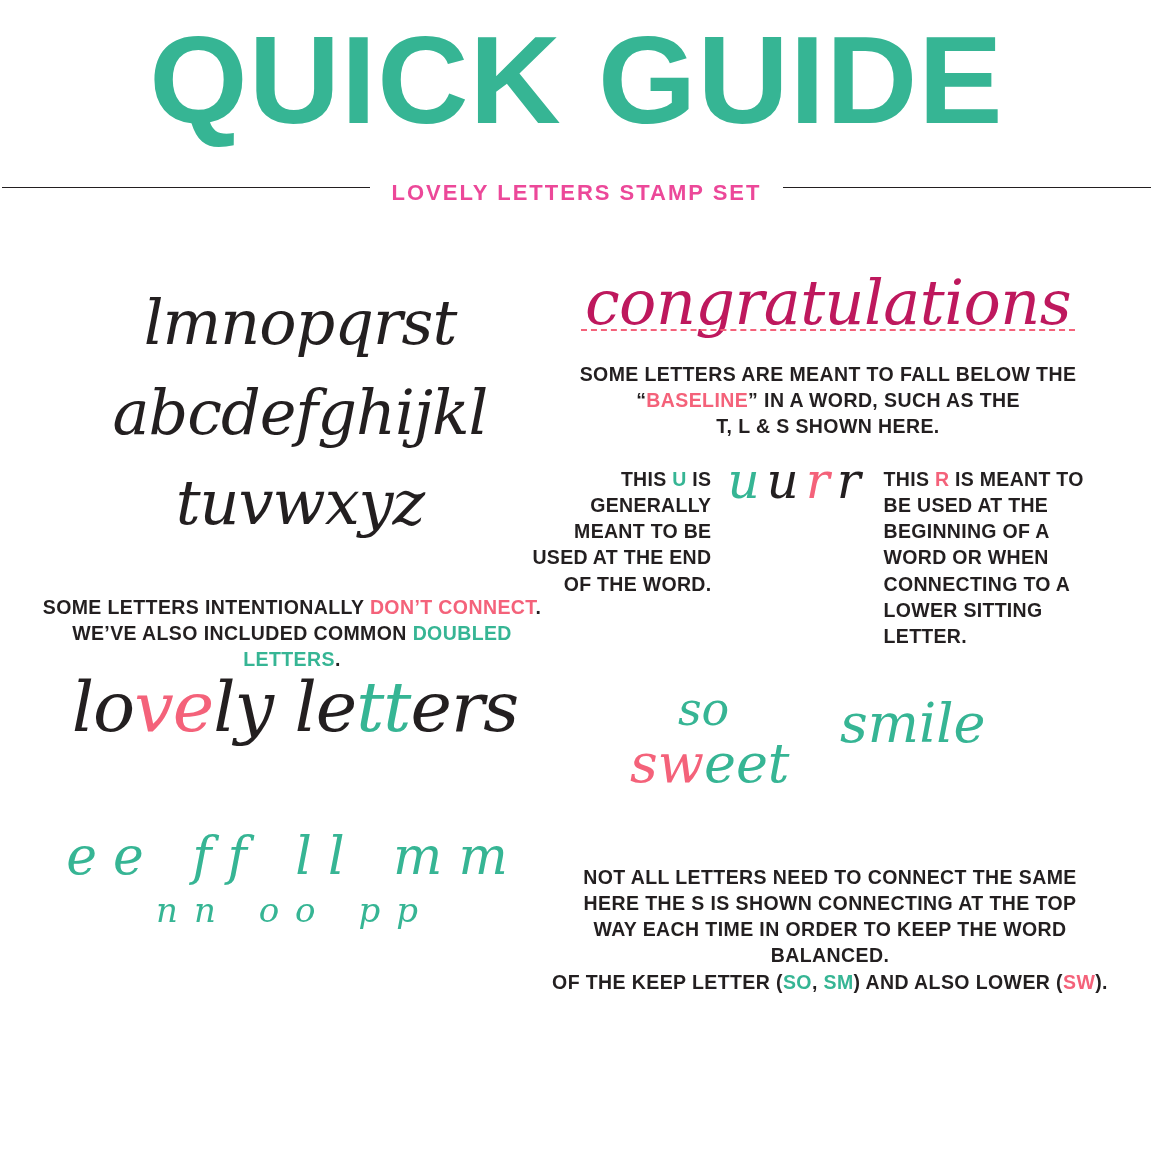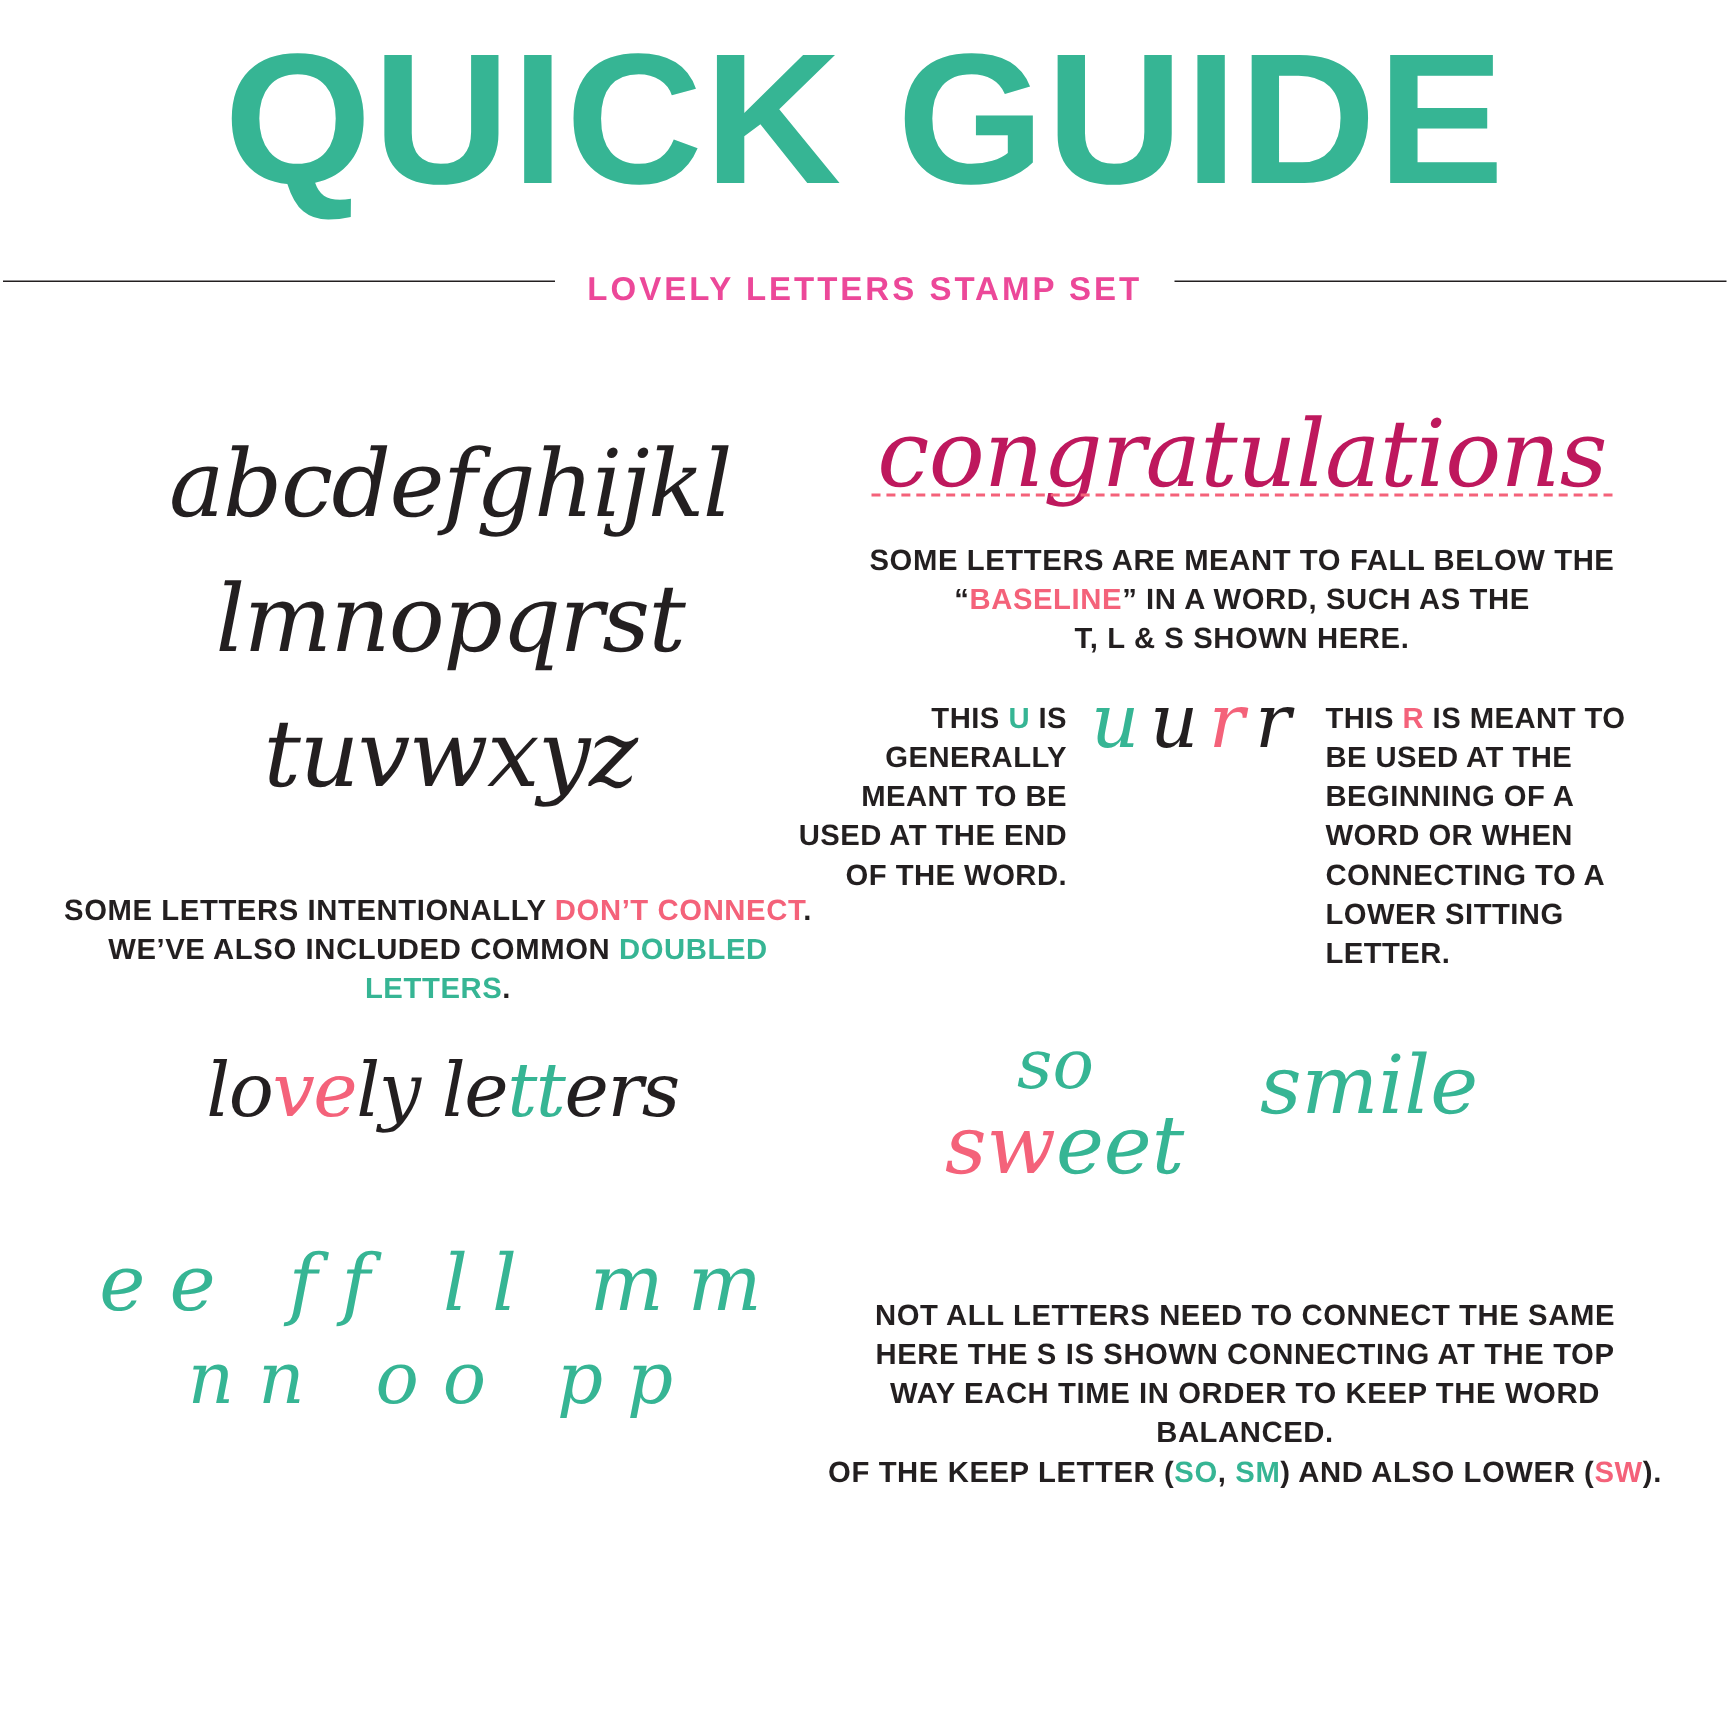--- a/index.html
+++ b/index.html
@@ -164,44 +164,43 @@
 
   
   .lovely {
     position: absolute;
     left: 60px;
     top: 460px;
     width: 470px;
     text-align: center;
     font-family: "DejaVu Serif", serif;
     font-style: italic;
-    font-size: 50px;
+    font-size: 70px;
     letter-spacing: -1px;
     white-space: nowrap;
-    margin-top: 32px;
   }
 
   
   .doubles {
     position: absolute;
     left: 50px;
     top: 618px;
     width: 490px;
     text-align: center;
     color: #36b594;
     font-family: "DejaVu Serif", serif;
     font-style: italic;
   }
   .doubles-line1 {
     font-size: 52px;
     letter-spacing: 16px;
     line-height: 1.25;
   }
   .doubles-line2 {
-    font-size: 48px;
+    font-size: 34px;
     letter-spacing: 16px;
     line-height: 1.25;
   }
 
   
   .phrases {
     position: absolute;
     left: 560px;
     top: 418px;
     width: 560px;
@@ -234,22 +233,22 @@
   <div class="subtitle-row">
     <div class="rule"></div>
     <div class="subtitle">LOVELY LETTERS STAMP SET</div>
     <div class="rule"></div>
   </div>
 </div>
 
 <div class="content">
 
   <div class="alphabet">
+    <div class="alpha-line">lmnopqrst</div>
     <div class="alpha-line">abcdefghijkl</div>
-    <div class="alpha-line">lmnopqrst</div>
     <div class="alpha-line">tuvwxyz</div>
   </div>
 
   <div class="congrats-block">
     <div class="congrats-word">
       <span>congratulations</span>
       <span class="baseline-dash"></span>
     </div>
     <div class="caption congrats-caption">
       <div>SOME LETTERS ARE MEANT TO FALL BELOW THE</div>

